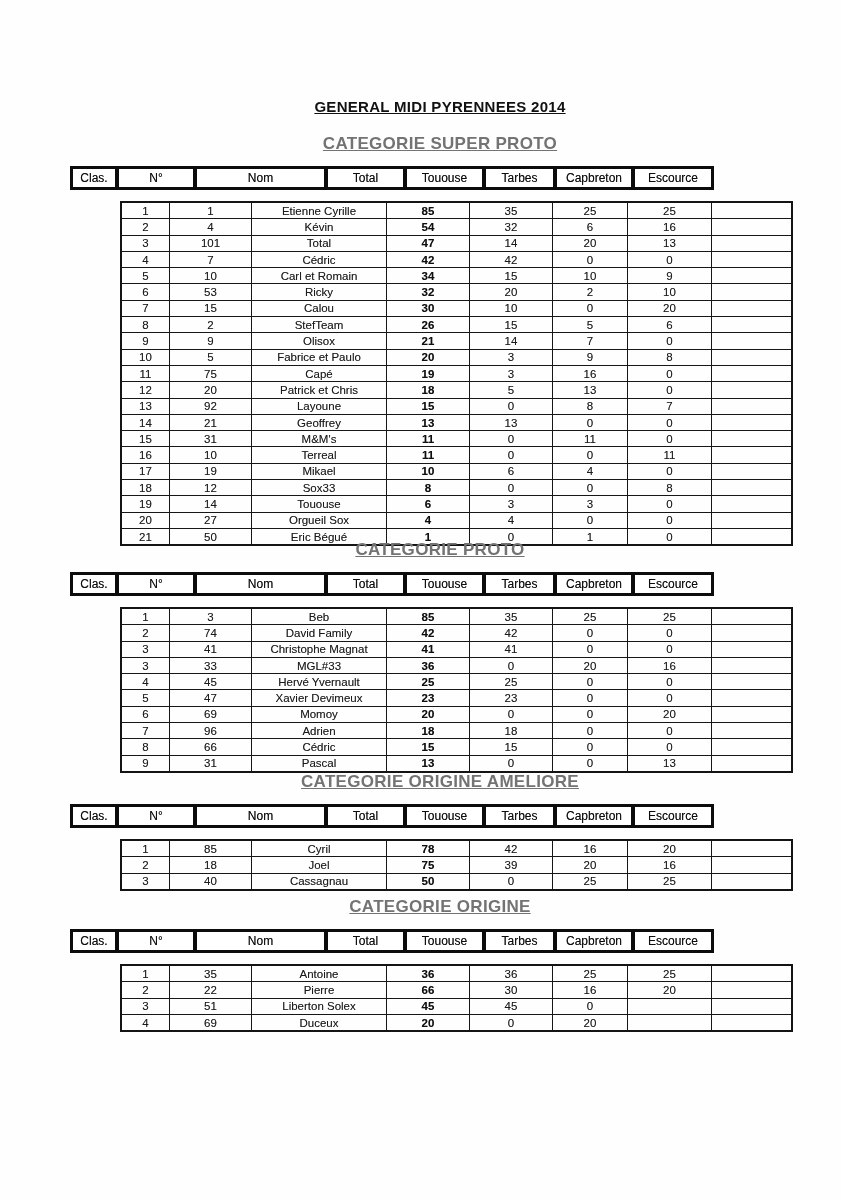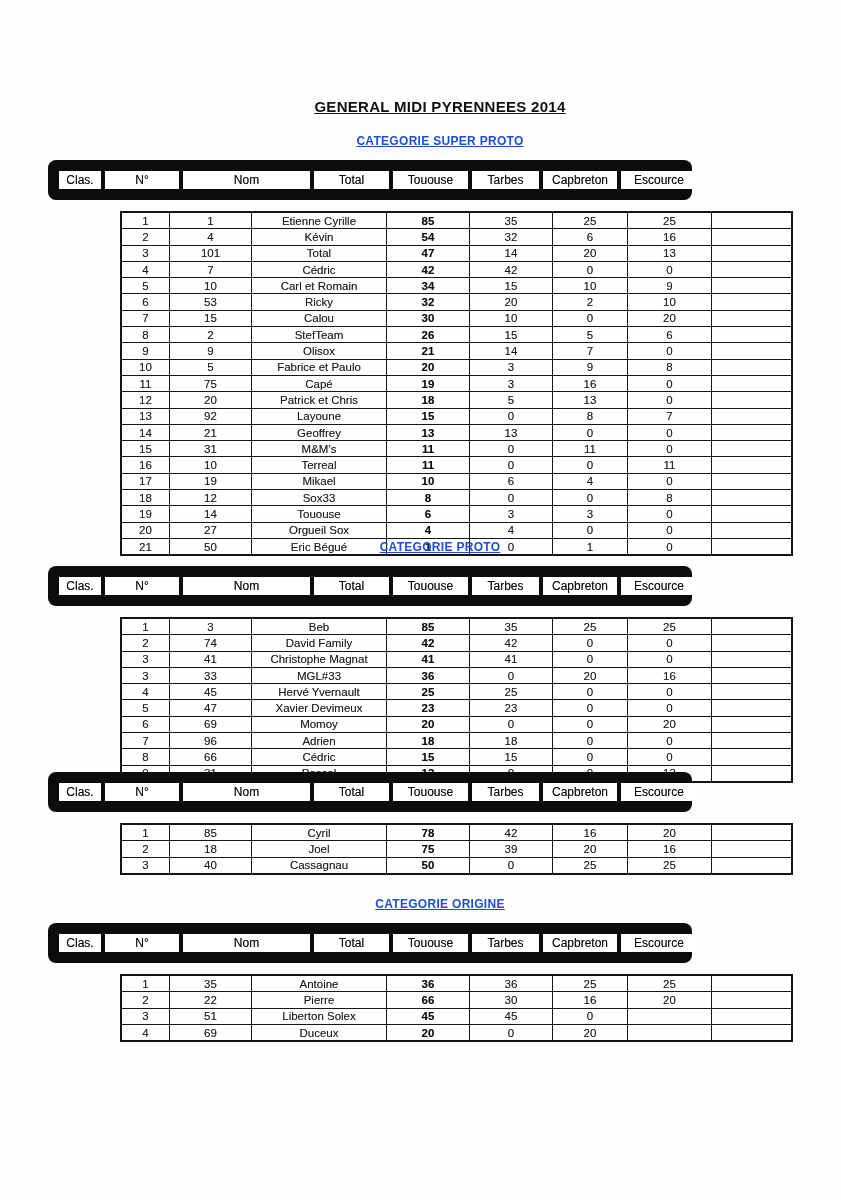--- a/index.html
+++ b/index.html
@@ -27,38 +27,37 @@
     letter-spacing:0.3px;
     color:#111;
   }
   .cat{
     position:absolute;left:0;width:841px;
   }
   .cat-title{
     margin:0 0 12px 118px;
     width:644px;
     text-align:center;
-    font-size:12px;
+    font-size:17px;
     font-weight:700;
     text-decoration:underline;
     letter-spacing:0.3px;
-    color:#1d4ed8;
+    color:#737373;
   }
   
   .band{
-    margin-left:48px;
+    margin-left:70px;
     width:644px;
     box-sizing:border-box;
     background:#0c0c0c;
     display:grid;
     grid-template-columns:42px 74px 127px 75px 75px 67px 74px 76px;
     gap:4px;
-    padding:11px;
+    padding:3px;
     margin-bottom:11px;
-    border-radius:8px;
   }
   .bcell{
     background:#ffffff;
     height:18px;
     line-height:18px;
     text-align:center;
     font-size:12px;
     font-weight:400;
     color:#0d0d0d;
     white-space:nowrap;
@@ -448,20 +447,21 @@
             <td>0</td>
             <td>0</td>
             <td>13</td>
             <td></td>
           </tr>
         </tbody>
       </table>
   </section>
 
   <section class="cat" id="sec2">
+    <h2 class="cat-title">CATEGORIE ORIGINE AMELIORE</h2>
     <div class="band">
         <span class="bcell">Clas.</span>
         <span class="bcell">N°</span>
         <span class="bcell">Nom</span>
         <span class="bcell">Total</span>
         <span class="bcell">Tououse</span>
         <span class="bcell">Tarbes</span>
         <span class="bcell">Capbreton</span>
         <span class="bcell">Escource</span>
       </div>

